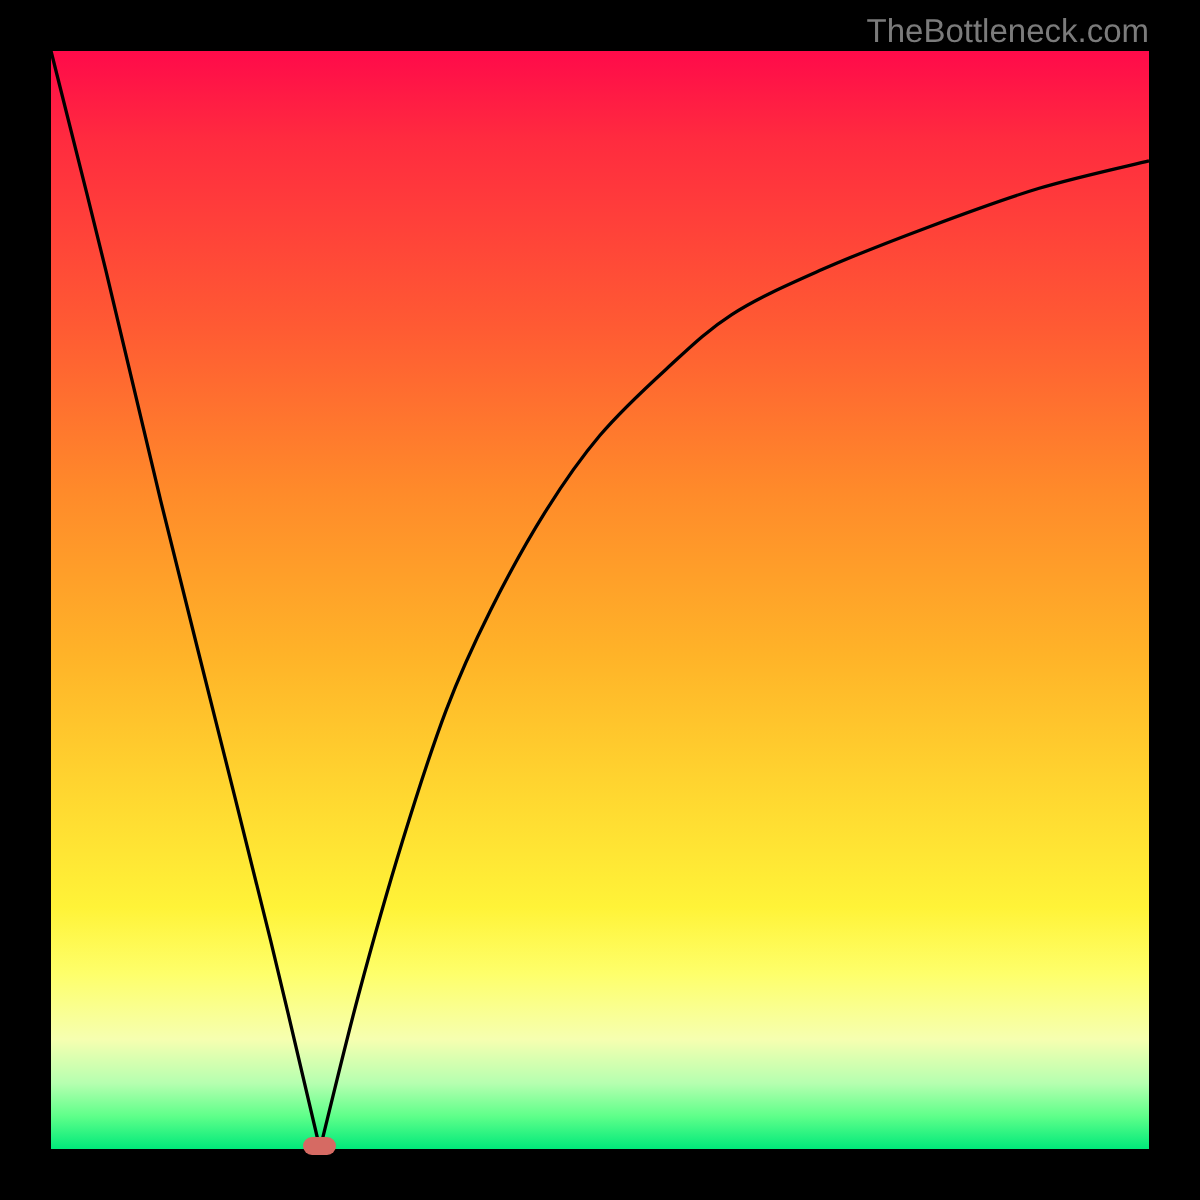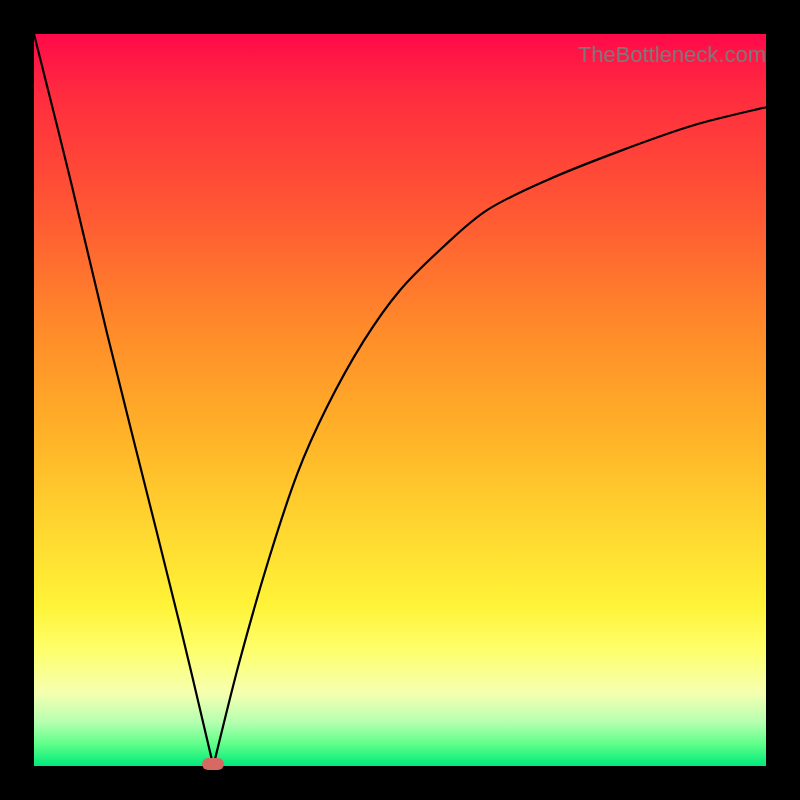--- a/index.html
+++ b/index.html
@@ -42,21 +42,20 @@
   }
   .watermark {
     position: absolute;
     top: 8px;
     right: 34px;
     color: #7b7b7b;
     font-size: 22px;
     font-weight: 400;
     letter-spacing: 0px;
     user-select: none;
-    margin-top: 34px;
   }
   svg.curve {
     position: absolute;
     left: 34px;
     top: 34px;
     width: 732px;
     height: 732px;
     overflow: visible;
   }
   .marker {

